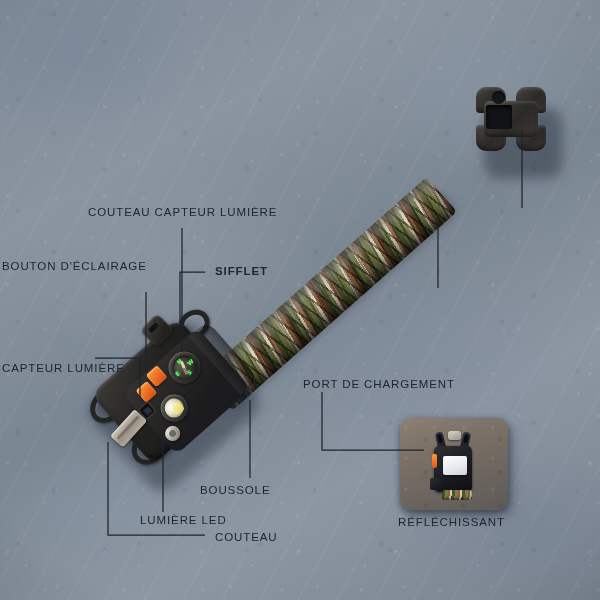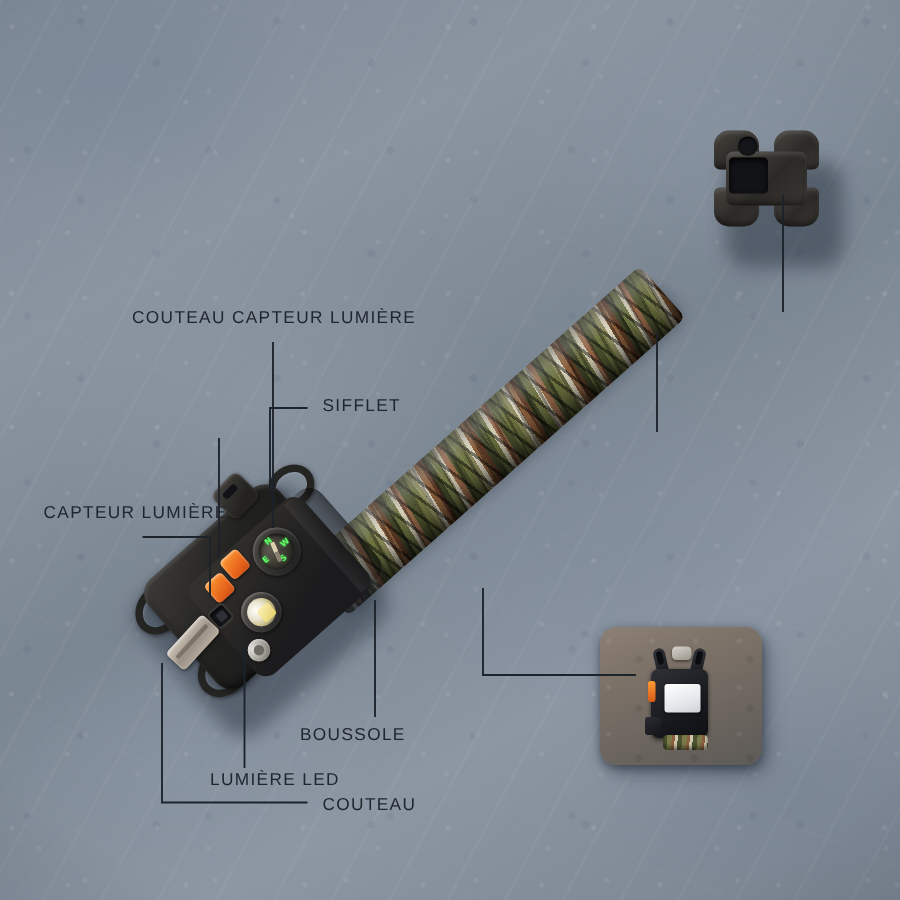--- a/index.html
+++ b/index.html
@@ -287,19 +287,22 @@
     <path d="M205 272 L180 272 L180 302 L180 330"></path>
     <line x1="522" y1="130" x2="522" y2="208"></line>
     <line x1="438" y1="222" x2="438" y2="288"></line>
     <line x1="250" y1="400" x2="250" y2="478"></line>
     <line x1="163" y1="432" x2="163" y2="512"></line>
     <path d="M108 442 L108 535 L205 535"></path>
     <path d="M322 392 L322 450 L424 450"></path>
   </svg>
 
   <div class="lbl" style="left:88px;top:205px;">COUTEAU CAPTEUR LUMIÈRE</div>
-  <div class="lbl" style="left:2px;top:335px;margin-left:27px;">CAPTEUR LUMIÈRE</div>
-  <div class="lbl" style="left:215px;top:264px;">SIFFLET</div>
+  <div class="lbl" style="left:2px;top:259px;">BOUTON D'ÉCLAIRAGE</div>
+  <div class="lbl" style="left:2px;top:361px;">CAPTEUR LUMIÈRE</div>
+  <div class="lbl" style="left:215px;top:264px;font-weight:bold;">SIFFLET</div>
   <div class="lbl" style="left:200px;top:483px;">BOUSSOLE</div>
   <div class="lbl" style="left:140px;top:513px;">LUMIÈRE LED</div>
   <div class="lbl" style="left:215px;top:530px;">COUTEAU</div>
+  <div class="lbl" style="left:303px;top:377px;">PORT DE CHARGEMENT</div>
+  <div class="lbl" style="left:398px;top:515px;">RÉFLÉCHISSANT</div>
 
 </div>
 
 </body></html>

